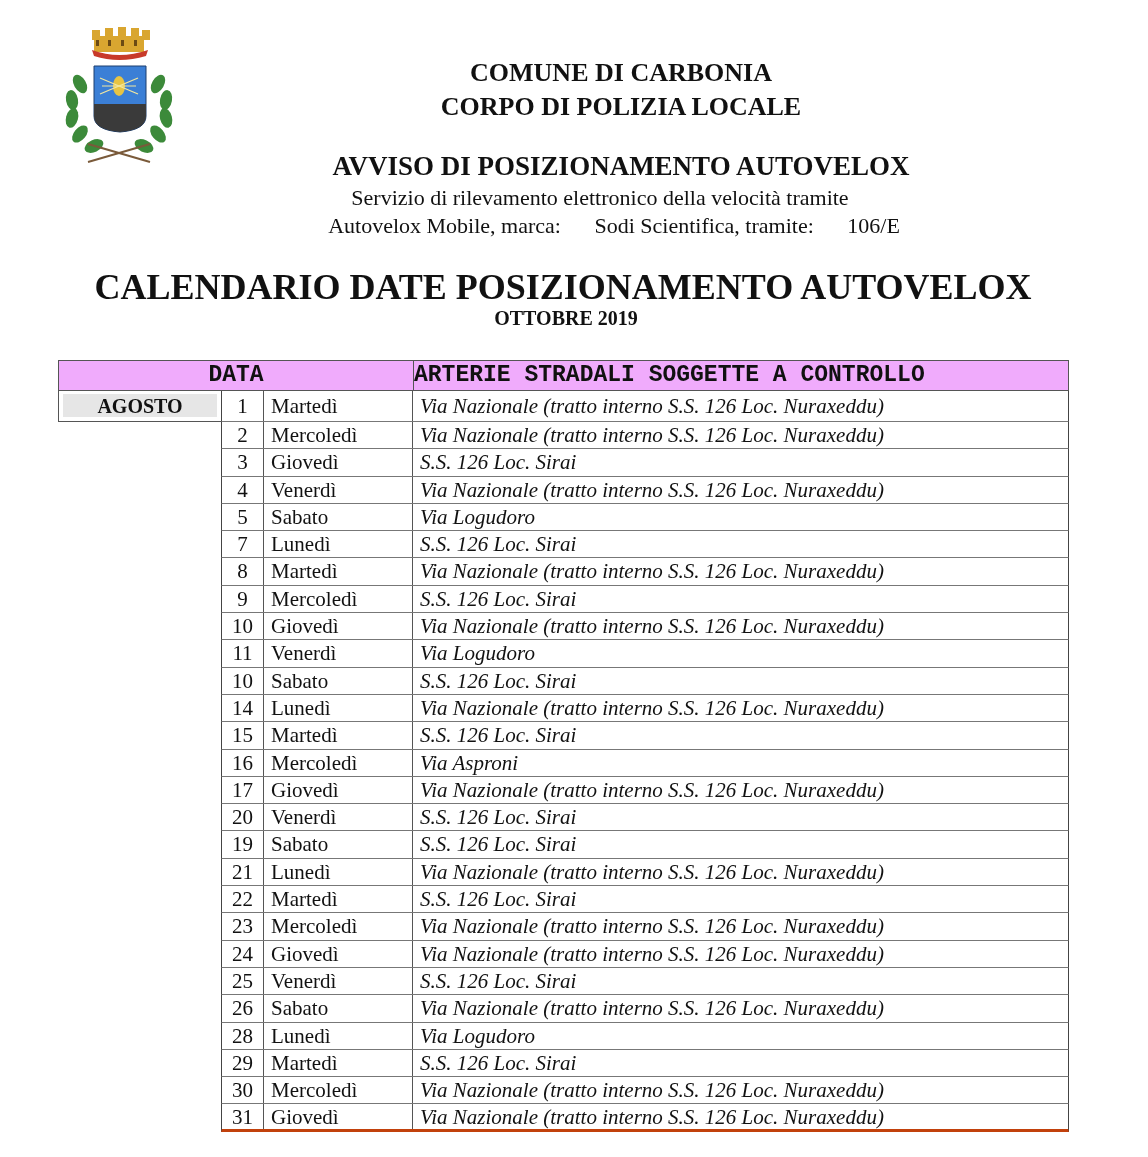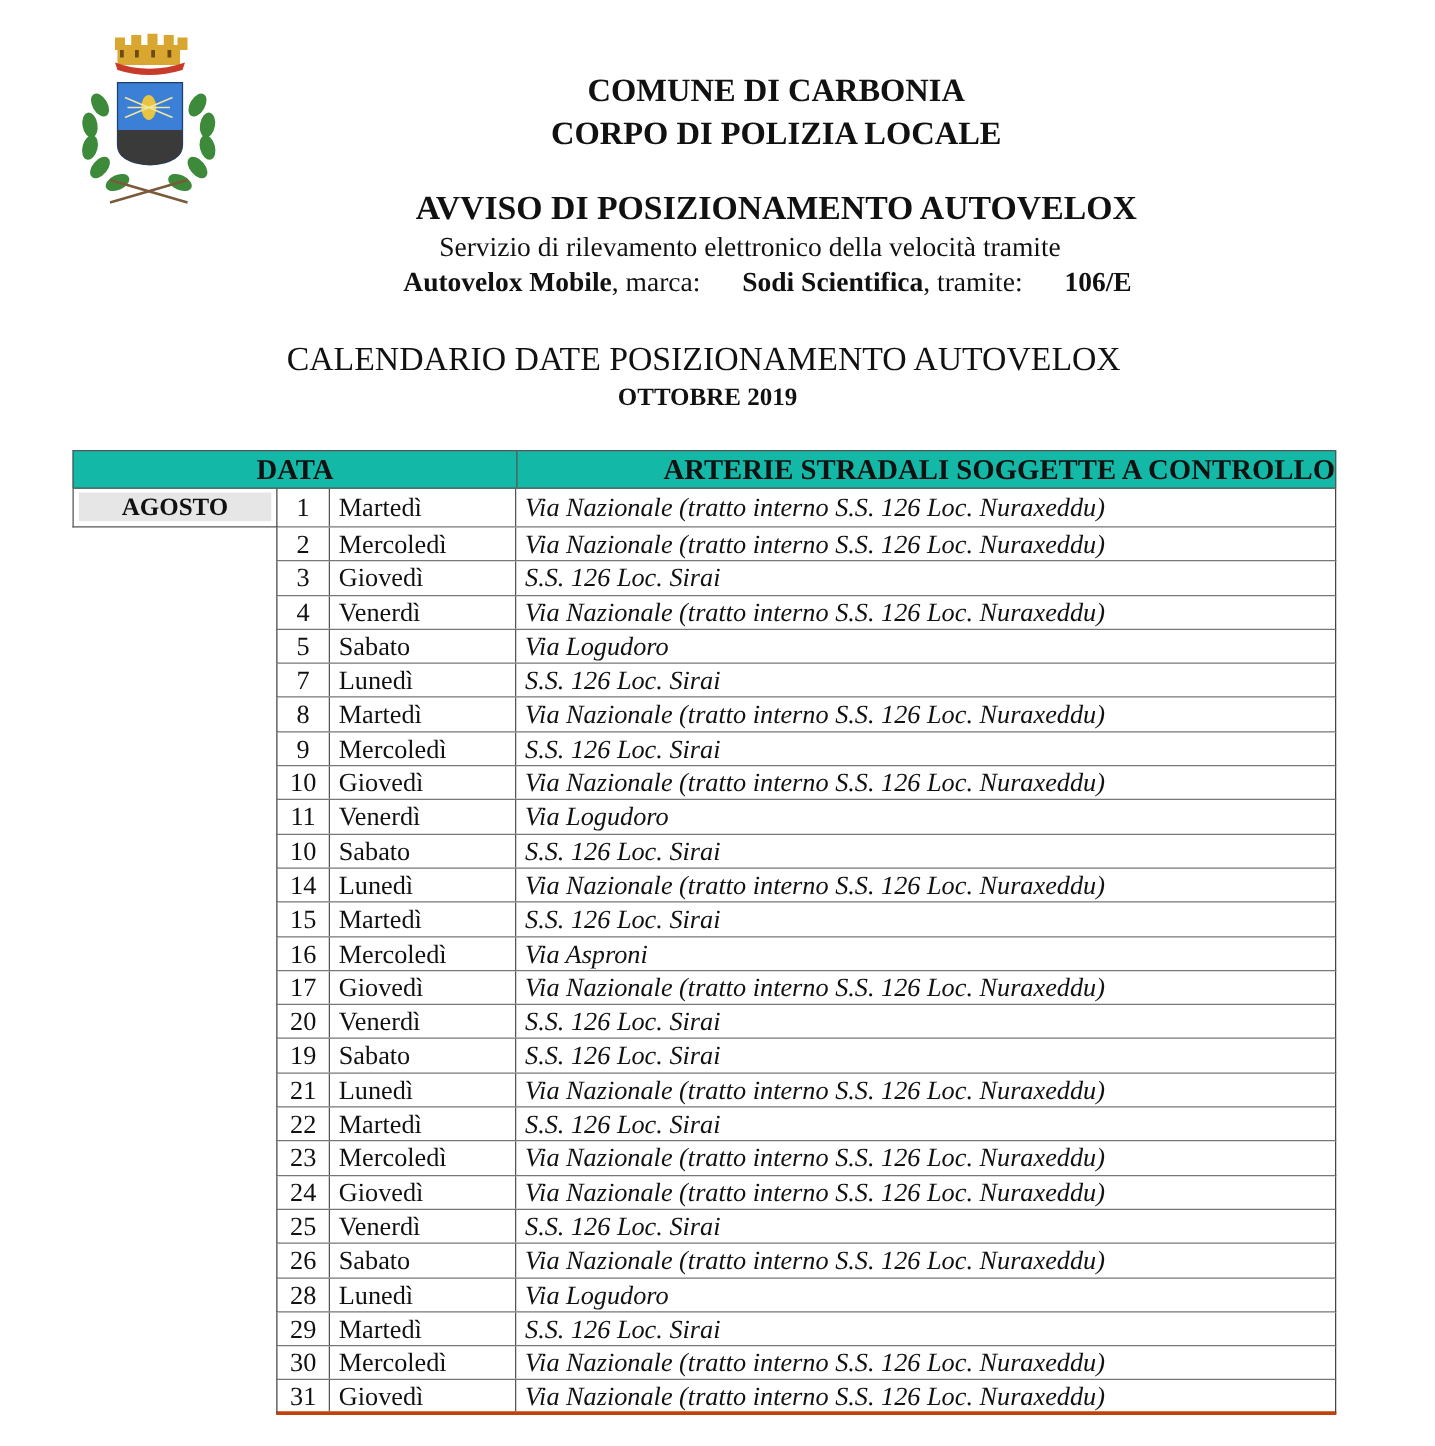--- a/index.html
+++ b/index.html
@@ -7,31 +7,31 @@
       width: 1148px; height: 1157px; position: relative; overflow: hidden;
       font-family: "Liberation Serif", "DejaVu Serif", serif; color: #111;
     }
     .logo { position: absolute; left: 58px; top: 26px; width: 122px; height: 140px; }
     .center { position: absolute; text-align: center; white-space: nowrap; }
     .t1 { left: 0; width: 1242px; top: 56px; font-size: 26px; font-weight: bold; line-height: 33px; }
     .t2 { left: 0; width: 1242px; top: 90px; font-size: 26px; font-weight: bold; line-height: 33px; }
     .t3 { left: 0; width: 1242px; top: 150px; font-size: 27px; font-weight: bold; line-height: 33px; }
     .t4 { left: 0; width: 1200px; top: 185px; font-size: 22px; line-height: 26px; }
     .t5 { left: 0; width: 1200px; top: 213px; font-size: 22px; line-height: 26px; }
-    .t5 b { font-weight: bold; margin-left: 28px; }
-    .t6 { left: 0; width: 1126px; top: 271px; font-size: 27px; font-weight: normal; line-height: 32px; }
+    .t5 b { font-weight: normal; margin-left: 28px; }
+    .t6 { left: 0; width: 1126px; top: 271px; font-size: 36px; font-weight: bold; line-height: 32px; }
     .t7 { left: 0; width: 1132px; top: 305px; font-size: 20px; font-weight: bold; line-height: 26px; }
 
     .tbl-head {
       position: absolute; left: 58px; top: 360px; width: 1011px; height: 31px;
-      background: #14b8a6; border: 1px solid #555; box-sizing: border-box;
-      display: flex; font-weight: bold; font-size: 23px; line-height: 29px;
+      background: #f0abfc; border: 1px solid #555; box-sizing: border-box;
+      display: flex; font-weight: bold; font-size: 23px; line-height: 29px; font-family: Liberation Mono, monospace;
     }
     .tbl-head .h-data { width: 354px; text-align: center; border-right: 1px solid #555; }
-    .tbl-head .h-art { flex: 1; text-align: right; }
+    .tbl-head .h-art { flex: 1; text-align: left; }
 
     .month-cell {
       position: absolute; left: 58px; top: 391px; width: 164px; height: 31px;
       border-left: 1px solid #555; border-bottom: 1px solid #555; box-sizing: border-box;
       padding: 3px 4px 3px 4px;
     }
     .month-label {
       display: block; background: #e6e6e6; height: 23px; width: 154px;
       text-align: center; font-weight: bold; font-size: 20px; line-height: 24px;
     }

